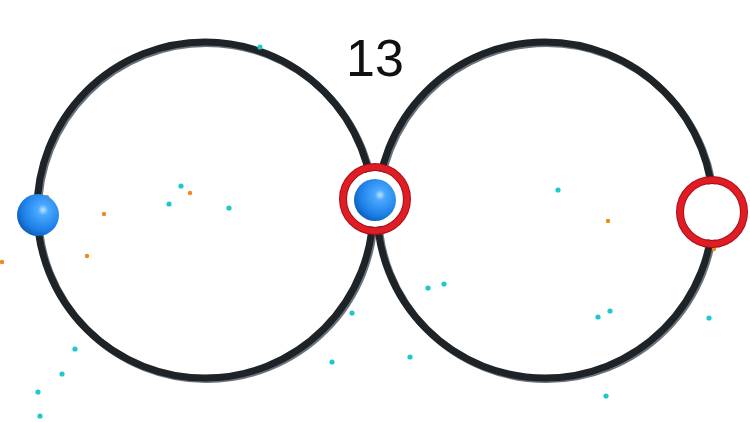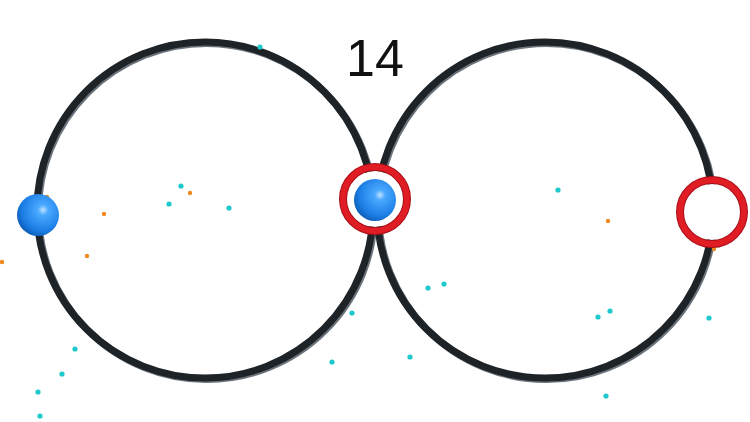--- a/index.html
+++ b/index.html
@@ -64,14 +64,14 @@
           <circle cx="712" cy="212" r="28" fill="#ffffff" stroke="none"></circle>
           <circle cx="712" cy="212" r="32" fill="none" stroke="#a80f16" stroke-width="8"></circle>
           <circle cx="712" cy="212" r="32" fill="none" stroke="#e01c24" stroke-width="6"></circle>
         </g>
       </g>
     <g id="ball-layer">
         <circle cx="38" cy="215" r="21" fill="url(#ballGrad)"></circle>
         <circle cx="375" cy="200" r="21" fill="url(#ballGrad)"></circle>
       </g>
   </svg>
-  <div class="score">14</div>
+  <div class="score">13</div>
 </div>
 
 </body></html>

